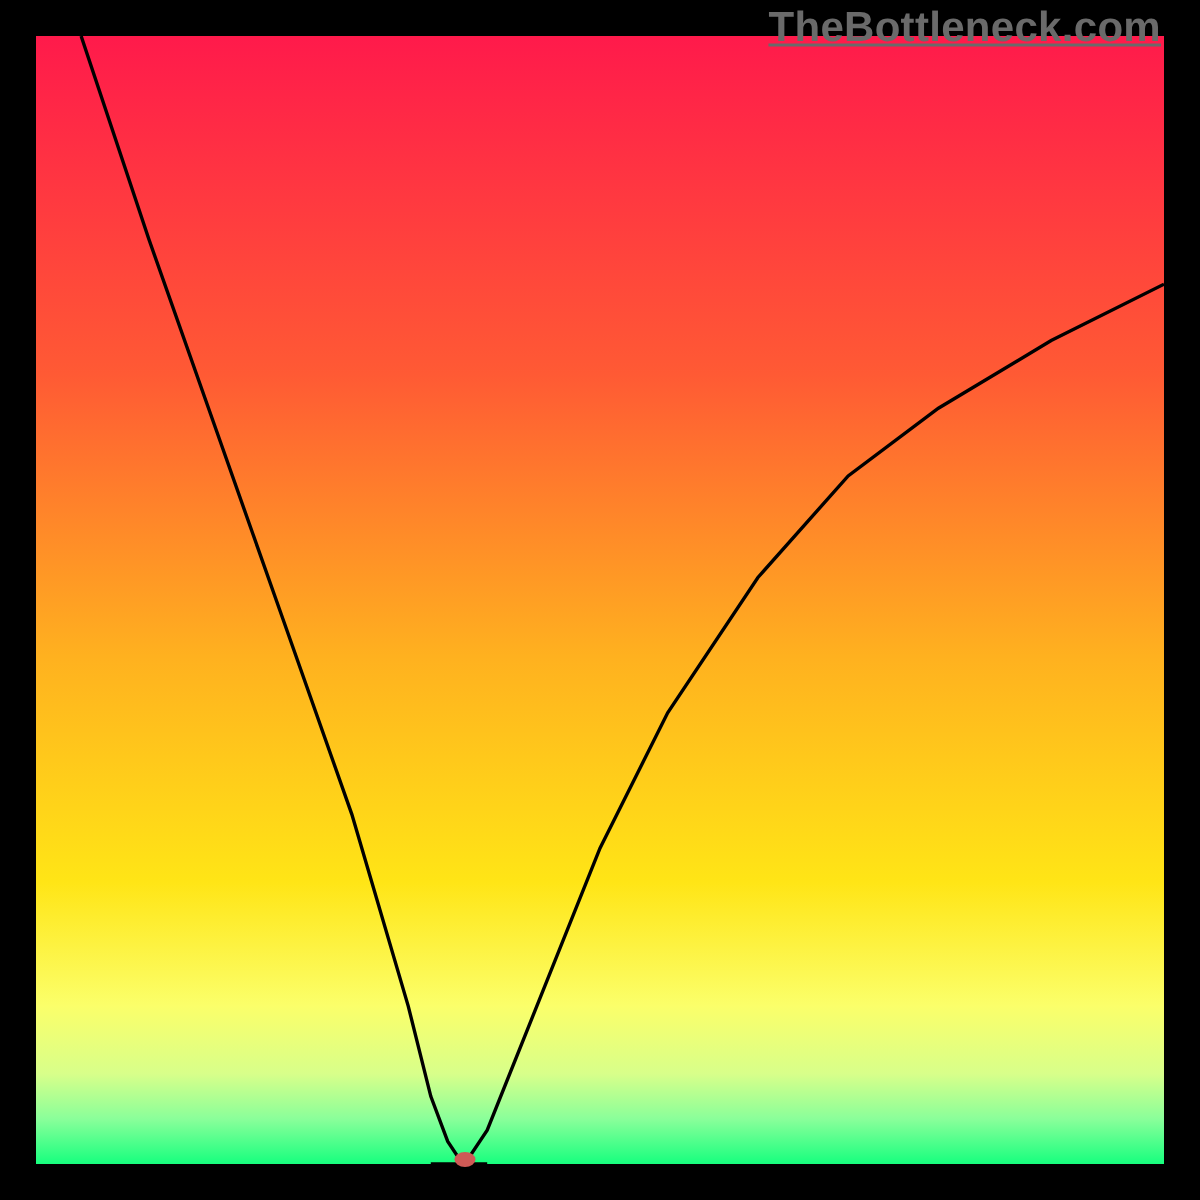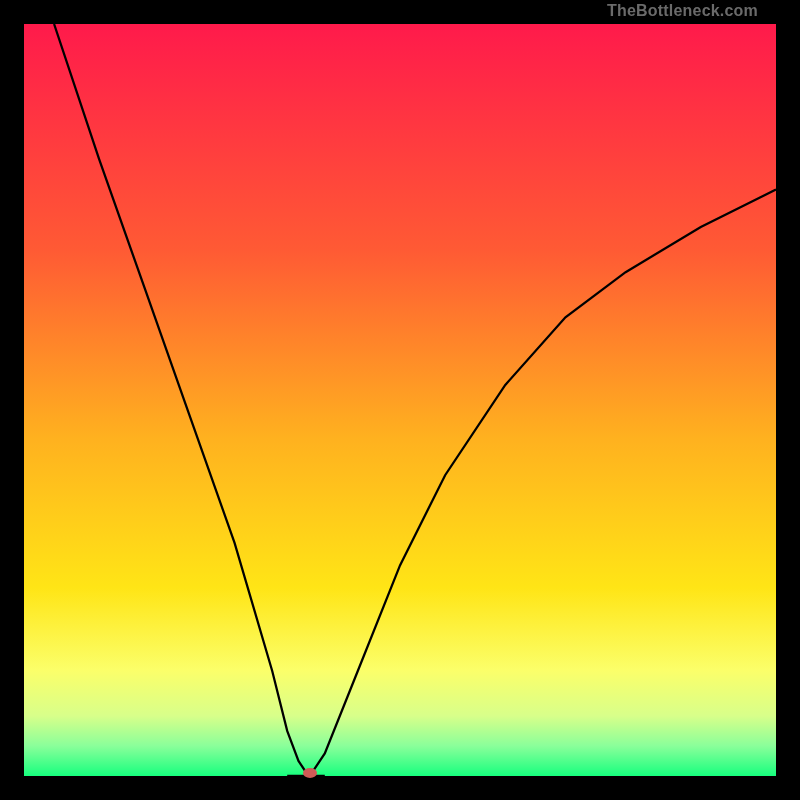--- a/index.html
+++ b/index.html
@@ -21,26 +21,27 @@
   .gradient {
     position: absolute;
     left: 0;
     top: 0;
     width: 100%;
     height: 100%;
   }
   .watermark {
     position: absolute;
     top: 2px;
-    right: 42px;
+    right: 26px;
     font-family: Arial, Helvetica, sans-serif;
-    font-size: 16px;
+    font-size: 28px;
     font-weight: 600;
     color: #6a6a6a;
     letter-spacing: 0.2px;
+    text-decoration: underline;
   }
   svg.curve {
     position: absolute;
     left: 0;
     top: 0;
     width: 100%;
     height: 100%;
     pointer-events: none;
   }
   .dot {

